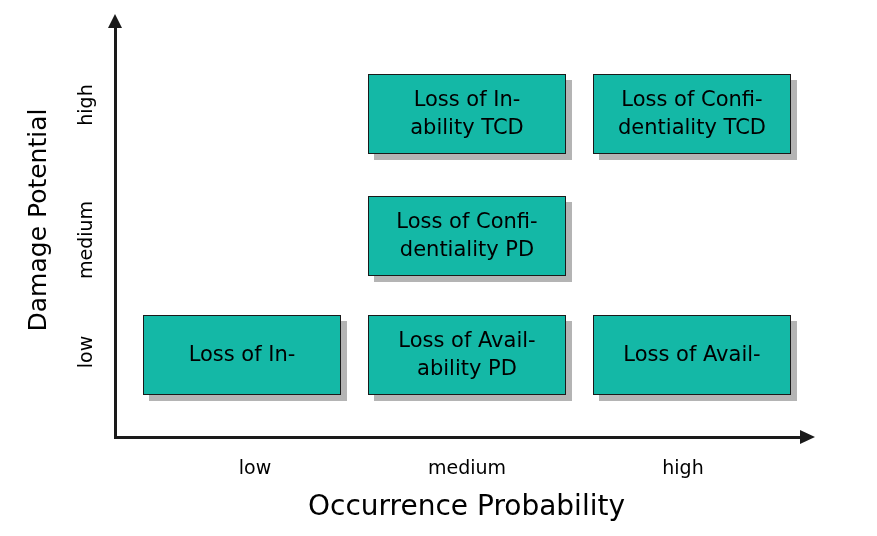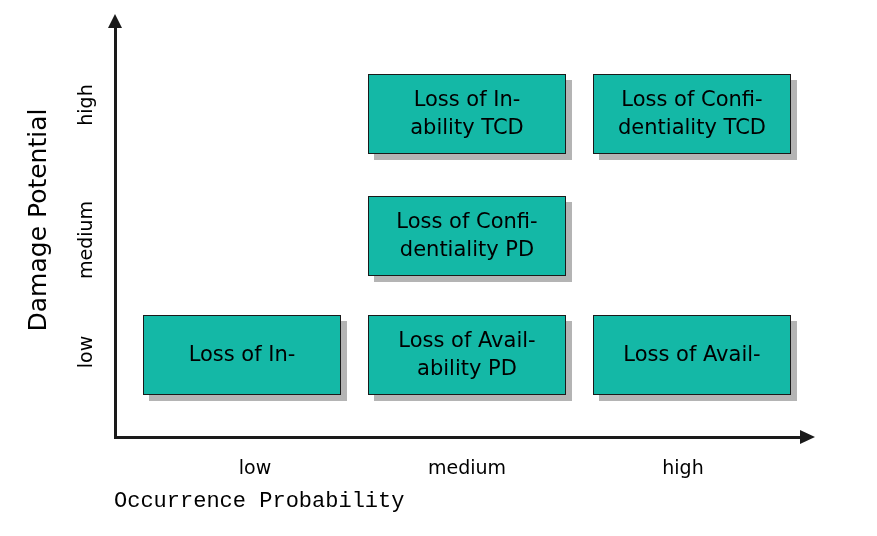--- a/index.html
+++ b/index.html
@@ -66,23 +66,23 @@
     transform: translate(20px, 430px) rotate(-90deg);
     font-size: 25px;
     text-align: center;
     white-space: nowrap;
   }
   #x-axis-title {
     position: absolute;
     left: 114px;
     top: 489px;
     width: 705px;
-    font-size: 22px;
+    text-align: center;
+    font-size: 28px;
     white-space: nowrap;
-    font-family: Liberation Mono, monospace;
   }
 
   
   .y-tick {
     position: absolute;
     width: 120px;
     height: 24px;
     line-height: 24px;
     transform-origin: 0 0;
     font-size: 19px;

